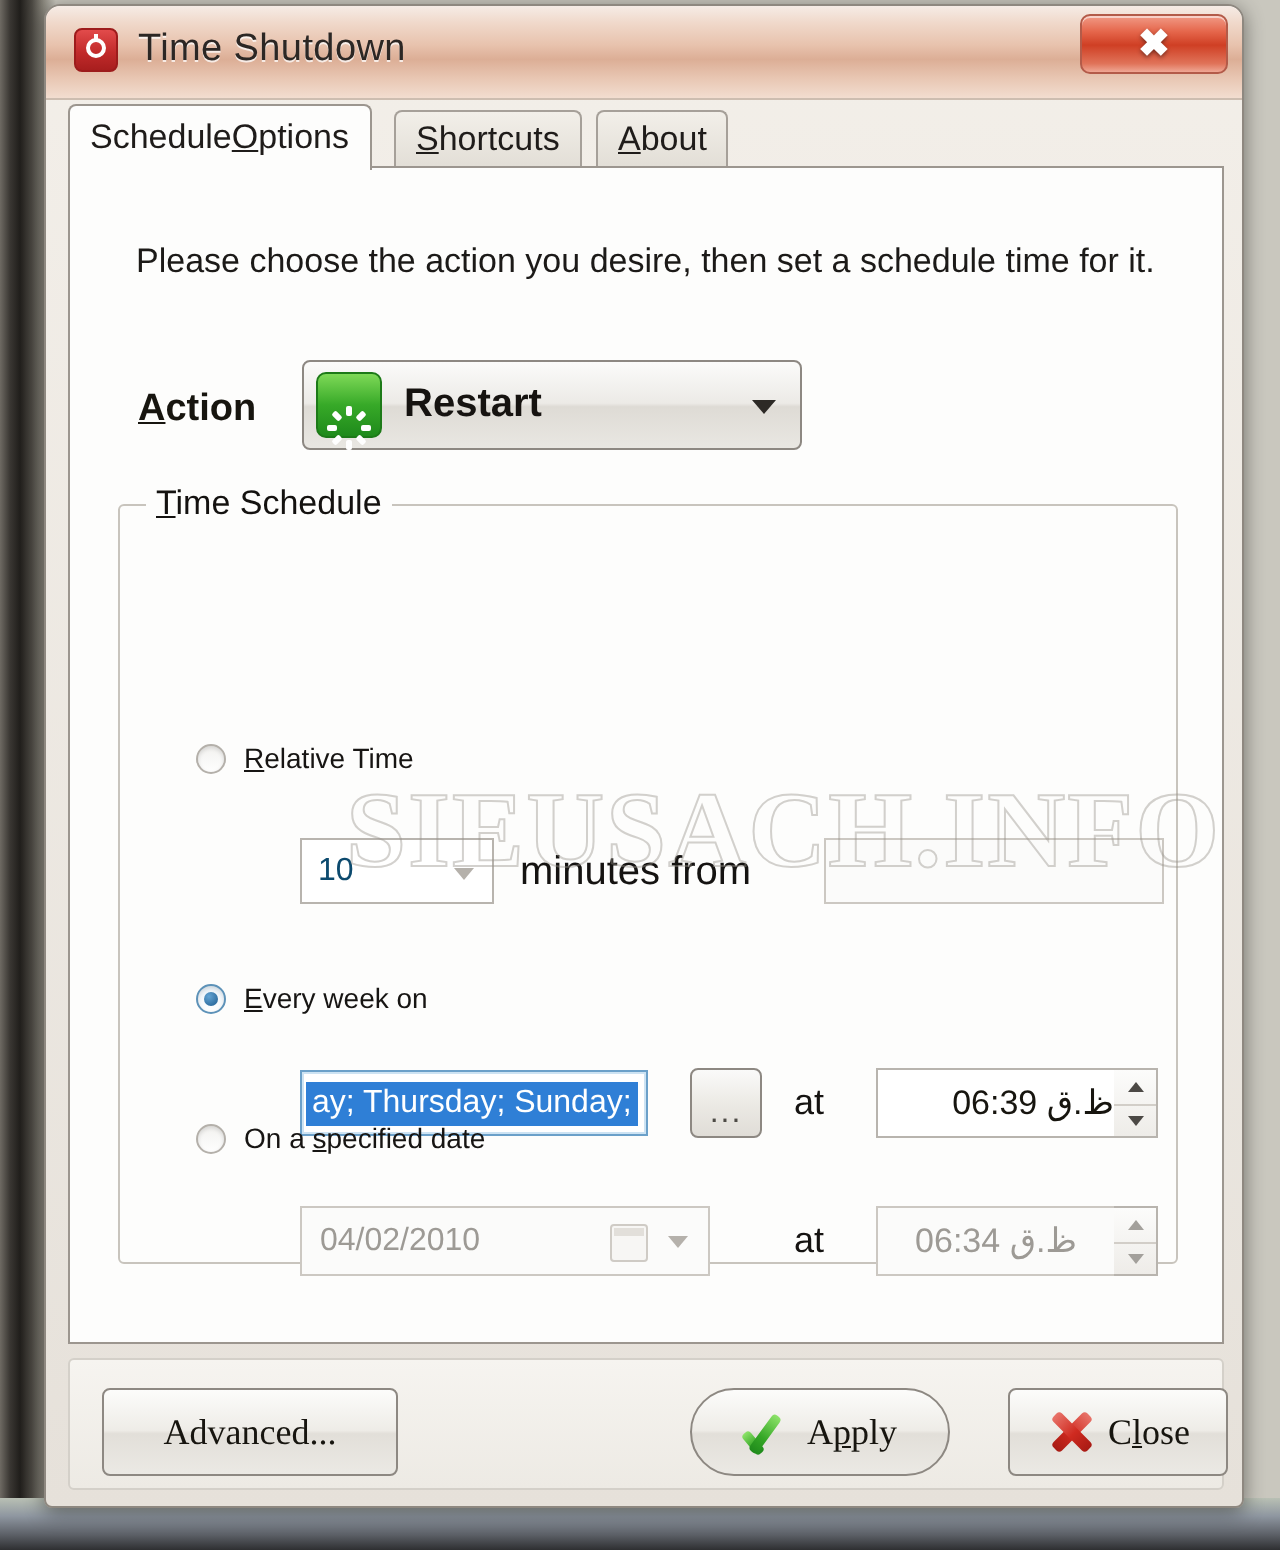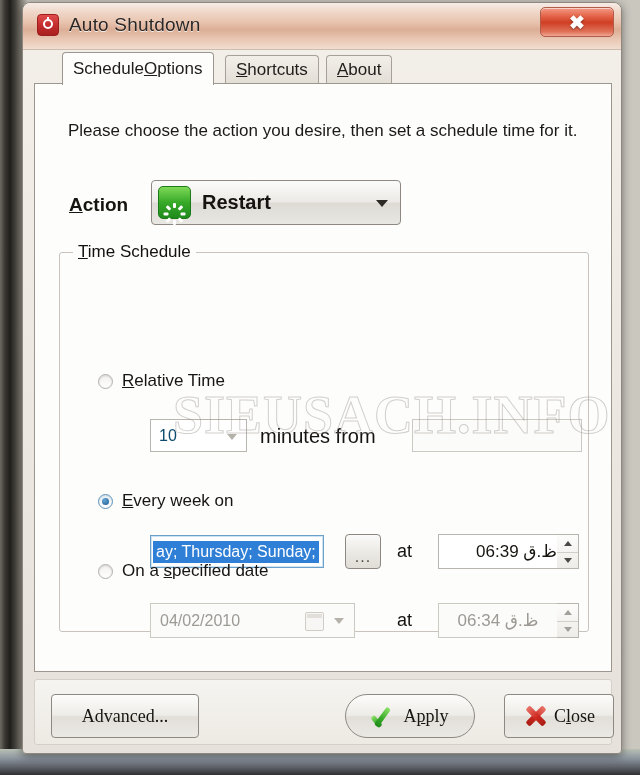--- a/index.html
+++ b/index.html
@@ -132,21 +132,20 @@
     align-items: center;
     font-size: 17px;
     color: #1f1c1a;
     background: linear-gradient(180deg, #f2efe9 0%, #e2ded6 100%);
     border: 1px solid #a6a099;
     border-bottom: none;
     border-radius: 4px 4px 0 0;
     box-sizing: border-box;
     white-space: nowrap;
     cursor: pointer;
-    margin-left: 28px;
   }
   .tab.active {
     top: 0;
     height: 33px;
     background: #fdfdfc;
     border-color: #9c968f;
     z-index: 3;
   }
   .tab u { text-decoration: underline; }
 
@@ -266,21 +265,21 @@
   .radio.on::after {
     content: "";
     position: absolute;
     left: 3px; top: 3px;
     width: 7px; height: 7px;
     border-radius: 50%;
     background: radial-gradient(circle at 35% 32%, #63a4d4 0%, #1d5c8f 100%);
   }
   .radio-label {
     margin-left: 9px;
-    font-size: 17px;
+    font-size: 14px;
     color: #171513;
     white-space: nowrap;
   }
   .radio-label u { text-decoration: underline; }
 
   
   .field {
     position: absolute;
     border: 1px solid #b8b4ae;
     background: #ffffff;
@@ -507,21 +506,21 @@
 <body>
 
 <div id="desktop"></div>
 
 <div id="window">
 
   <div id="titlebar">
     <div id="app-icon">
         <i></i>
       </div>
-    <div id="title-text">Auto Shutdown</div>
+    <div id="title-text">Time Shutdown</div>
     <div id="close-btn">
       <span>✖</span>
     </div>
   </div>
 
   <div id="tabstrip">
     <div class="tab active" style="left:0;">
       <span>Schedule </span>
         <u>O</u>
         <span>ptions</span>

